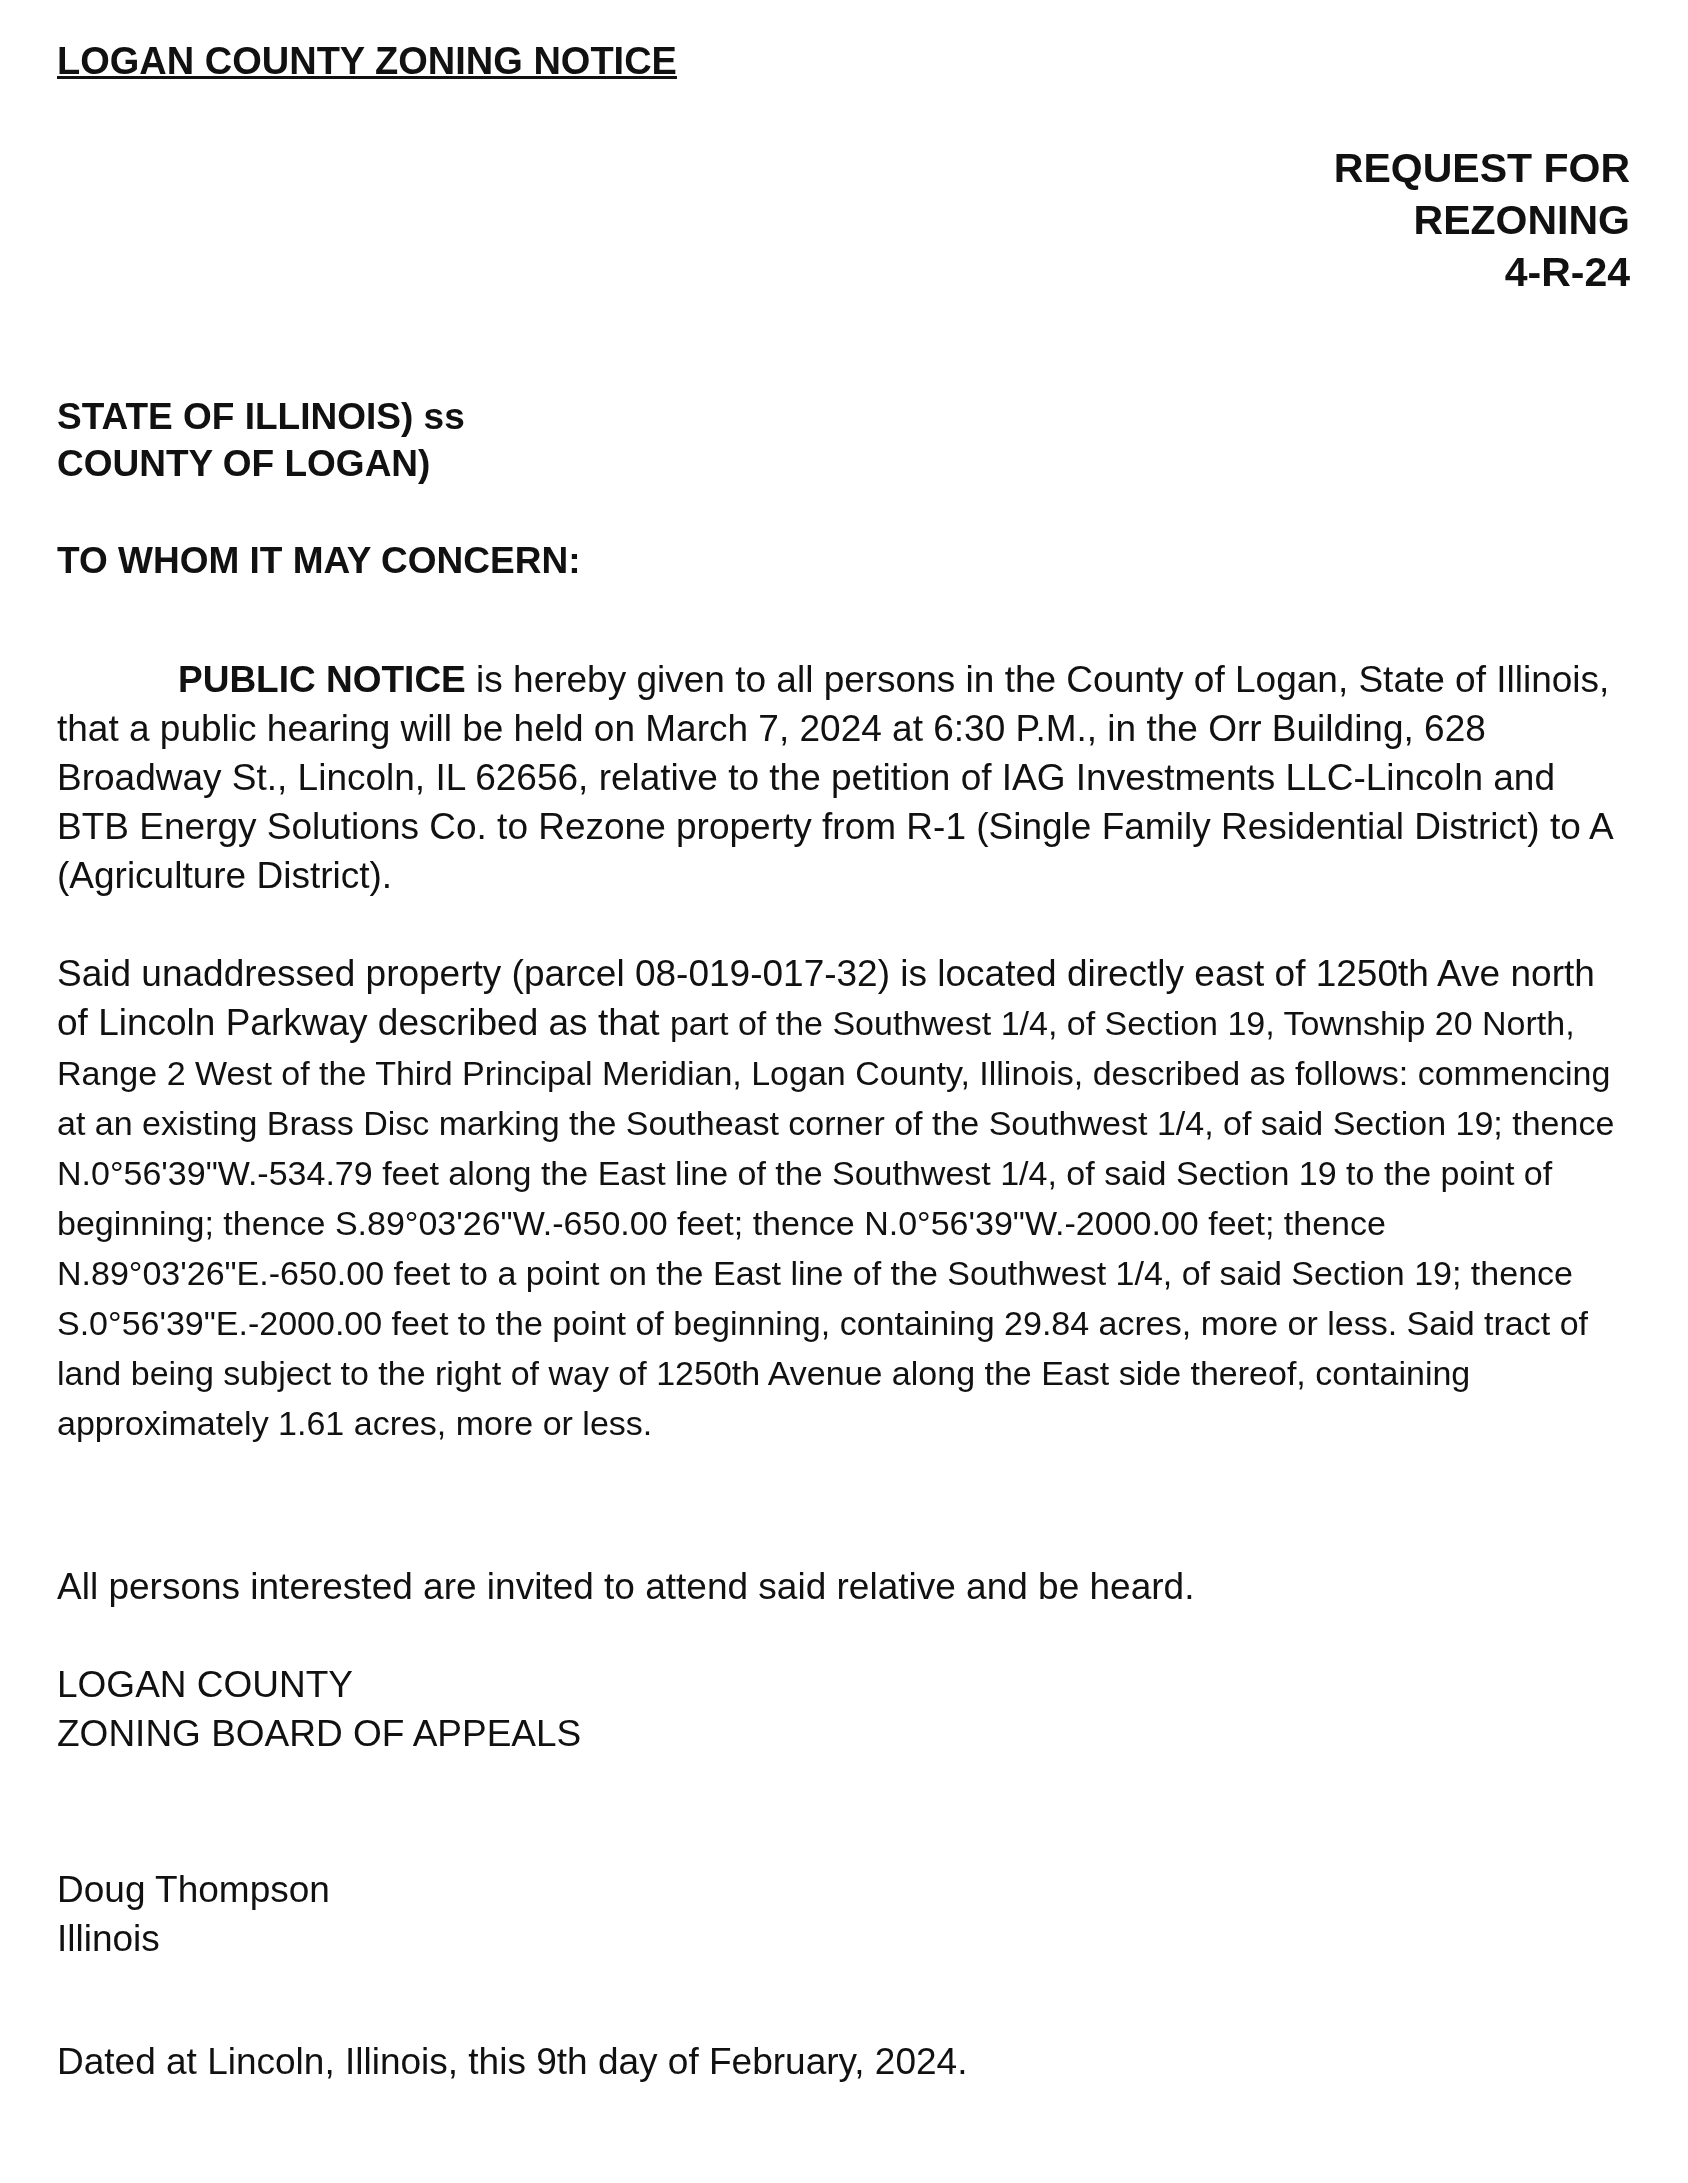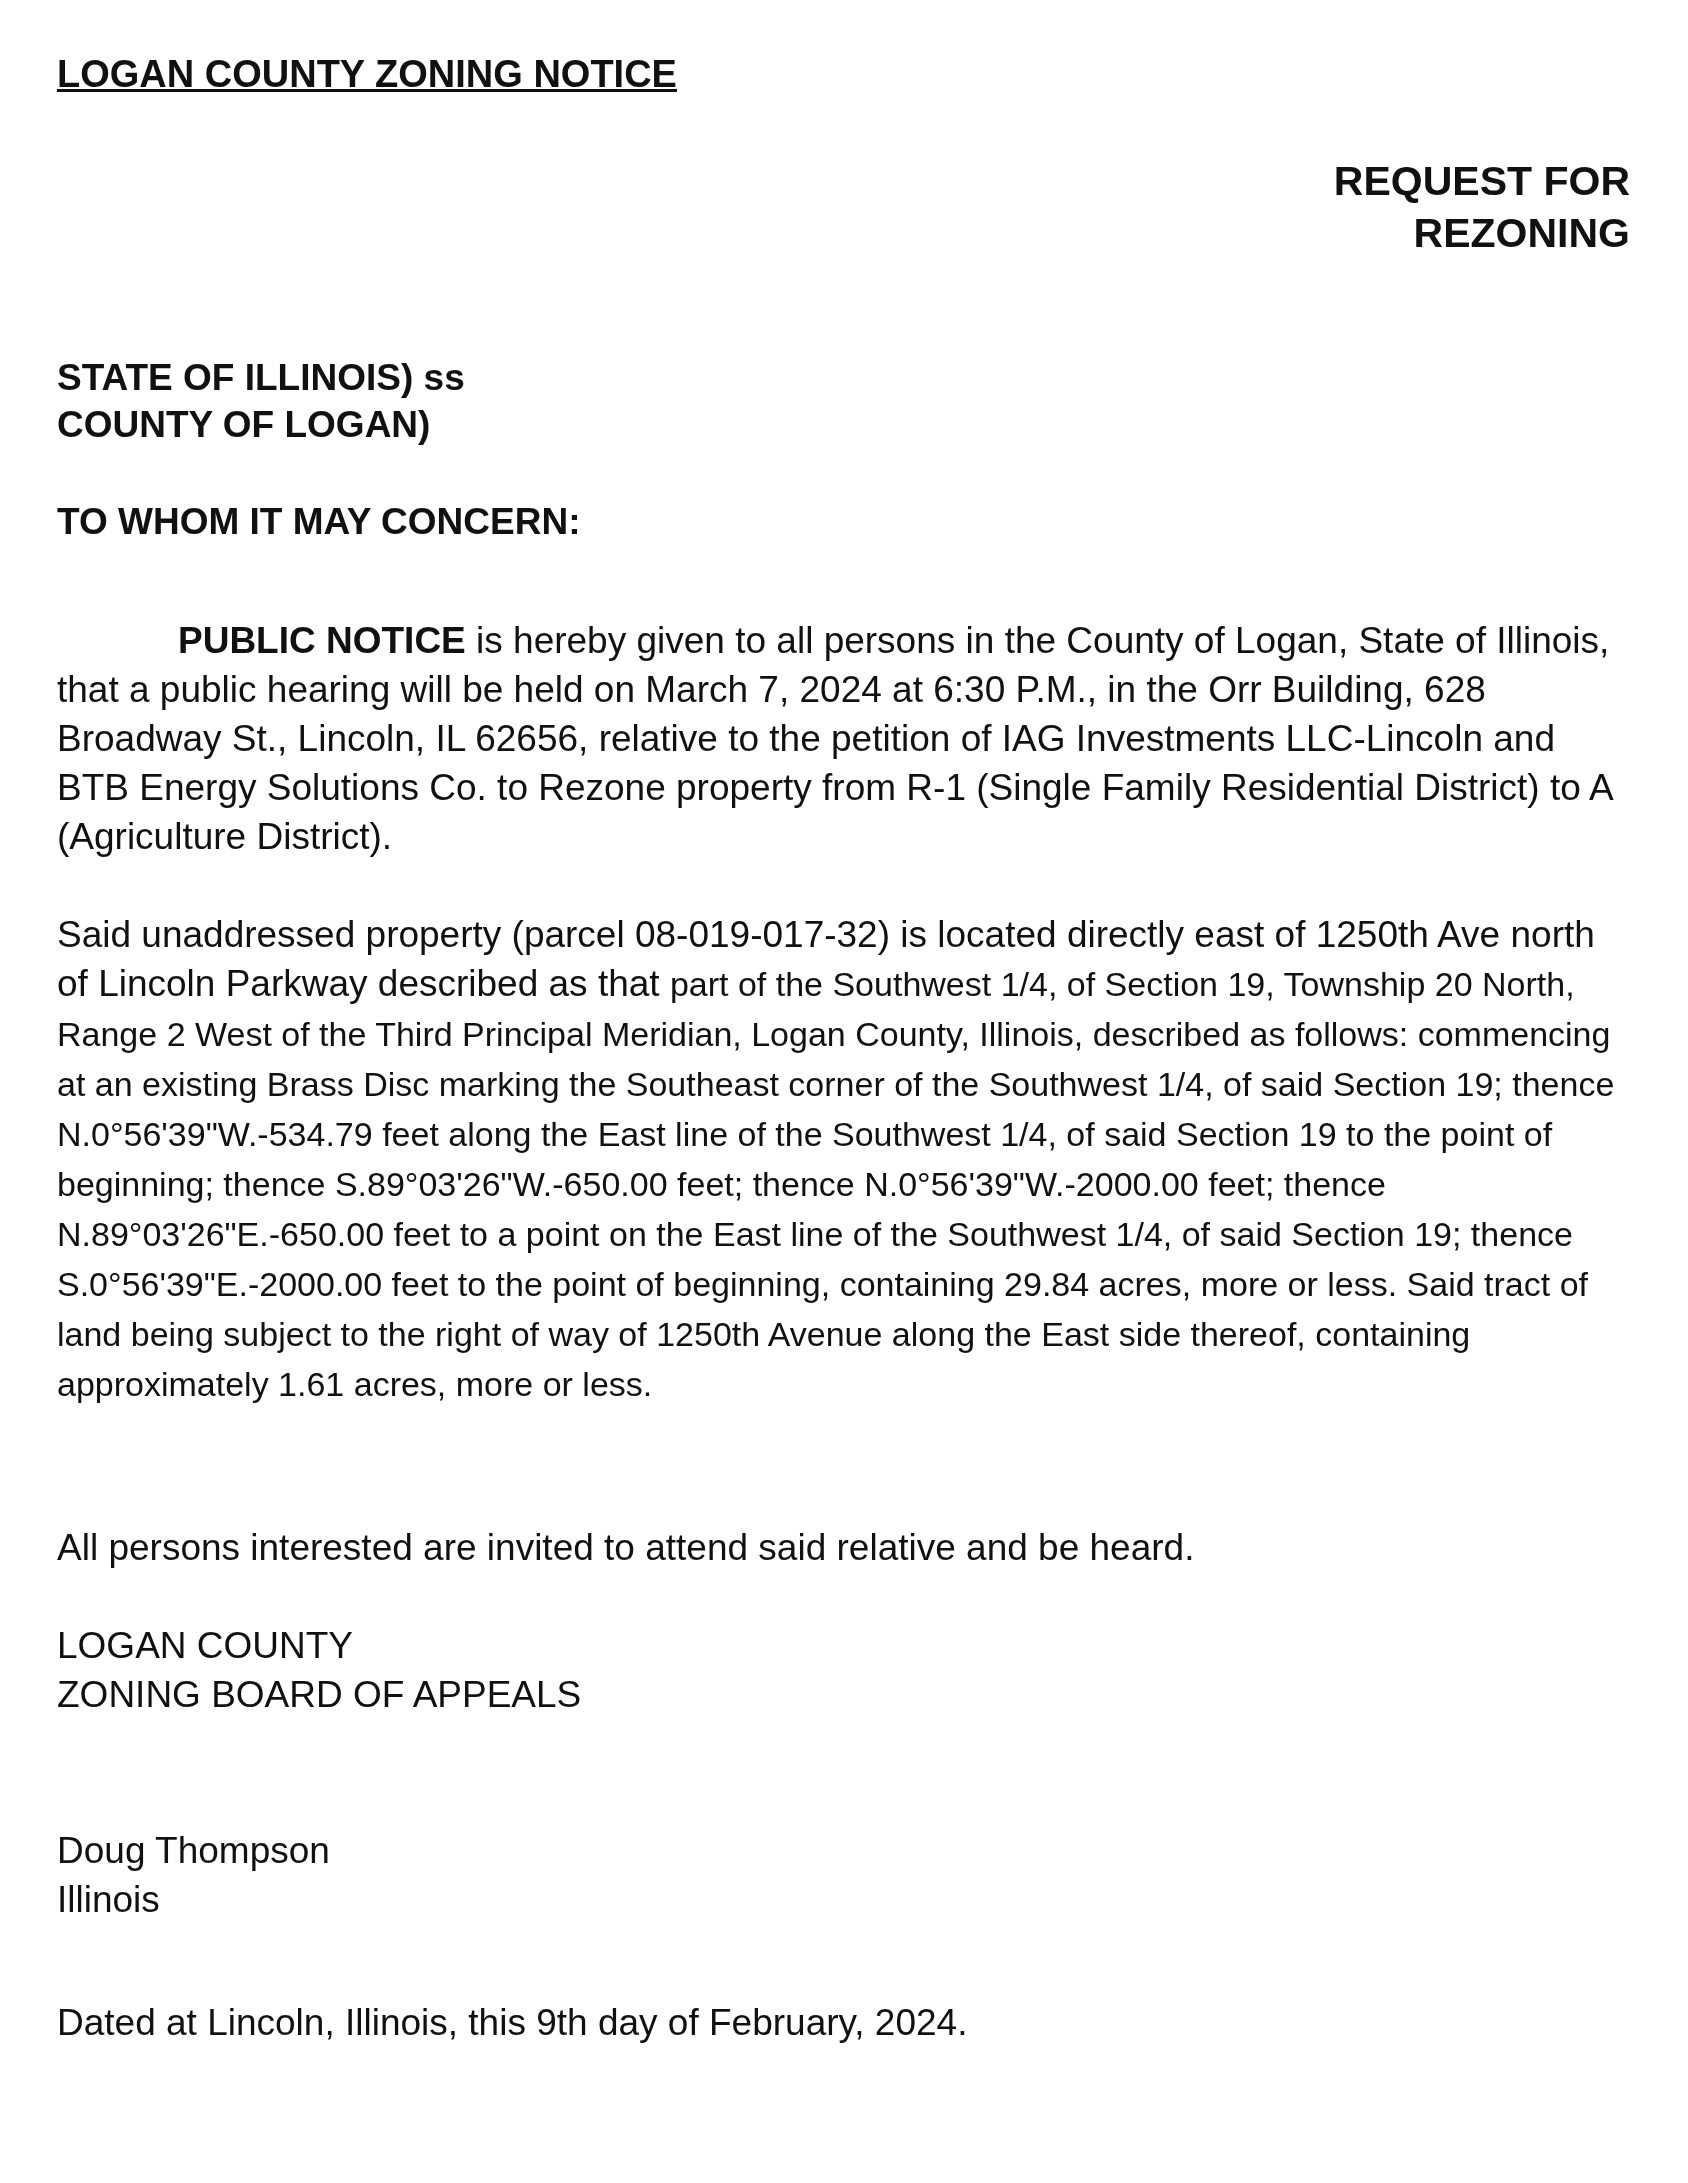--- a/index.html
+++ b/index.html
@@ -12,21 +12,21 @@
     height: 2183px;
     box-sizing: border-box;
     font-family: "Liberation Sans", sans-serif;
     color: #111111;
     overflow: hidden;
   }
   .page {
     box-sizing: border-box;
     width: 1688px;
     height: 1824px;
-    padding: 51px 58px 32px 57px;
+    padding: 38px 58px 32px 57px;
     background: #ffffff;
   }
   .doc-title {
     font-size: 38px;
     font-weight: bold;
     text-decoration: underline;
     line-height: 47px;
     margin: 0 0 57px 0;
   }
   .request-block {
@@ -84,20 +84,21 @@
 </head>
 <body>
 
 <div class="page">
 
   <h1 class="doc-title">LOGAN COUNTY ZONING NOTICE</h1>
 
   <div class="request-block">
     <div>REQUEST FOR</div>
     <div>REZONING</div>
+    <div>4-R-24</div>
   </div>
 
   <div class="state-block">
     <div>STATE OF ILLINOIS) ss</div>
     <div>COUNTY OF LOGAN)</div>
   </div>
 
   <div class="salutation">TO WHOM IT MAY CONCERN:</div>
 
   <p class="body-par notice-par"><span class="lead-bold">PUBLIC NOTICE</span><span> is hereby given to all persons in the County of Logan, State of Illinois, that a public hearing will be held on March 7, 2024 at 6:30 P.M., in the Orr Building, 628 Broadway St., Lincoln, IL 62656, relative to the petition of IAG Investments LLC-Lincoln and BTB Energy Solutions Co. to Rezone property from R-1 (Single Family Residential District) to A (Agriculture District).</span></p>

